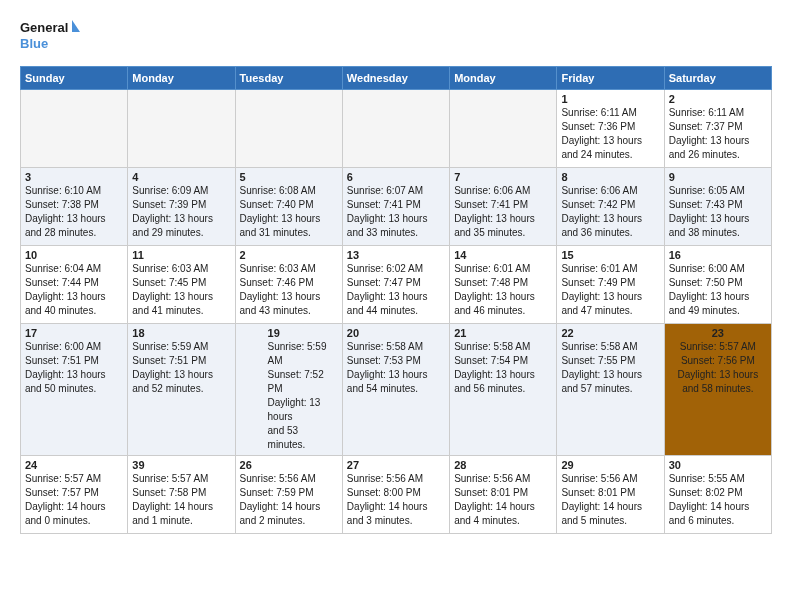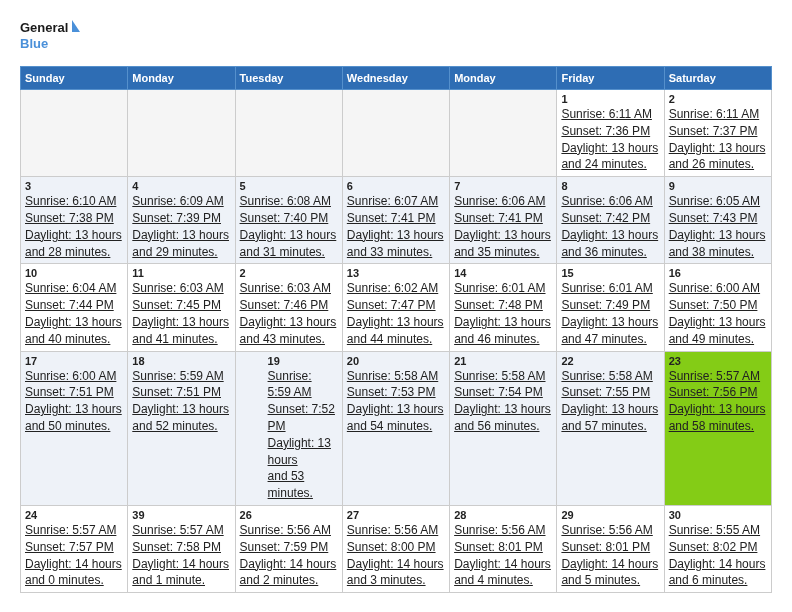--- a/index.html
+++ b/index.html
@@ -73,24 +73,23 @@
     .calendar tr:nth-child(even) td:not(.empty) {
       background: #f0f4f9;
     }
     .day-num {
       font-size: 11px;
       font-weight: bold;
       display: block;
       margin-bottom: 1px;
     }
     .day-info {
-      font-size: 12px;
+      font-size: 10px;
       line-height: 1.4;
       color: #222;
-      text-decoration: underline;
     }
   </style>
 </head>
 <body>
 
 <div class="page">
   <div class="header">
     <div class="logo">
   <svg width="60" height="42" viewBox="0 0 60 42">
     <text x="0" y="16" font-size="13" font-weight="bold" font-family="Arial" fill="#1a1a1a">General</text>
@@ -276,21 +275,21 @@
 Daylight: 13 hours
 and 56 minutes.</div>
           </td>
           <td style="background: rgb(238, 242, 248);">
             <span class="day-num">22</span>
             <div class="day-info" style="white-space: pre-line;">Sunrise: 5:58 AM
 Sunset: 7:55 PM
 Daylight: 13 hours
 and 57 minutes.</div>
           </td>
-          <td style="background: #84cc16;">
+          <td style="background: #a16207; text-align: center;">
             <span class="day-num">23</span>
             <div class="day-info" style="white-space: pre-line;">Sunrise: 5:57 AM
 Sunset: 7:56 PM
 Daylight: 13 hours
 and 58 minutes.</div>
           </td>
         </tr>
         <tr>
           <td style="background: rgb(255, 255, 255);">
             <span class="day-num">24</span>

